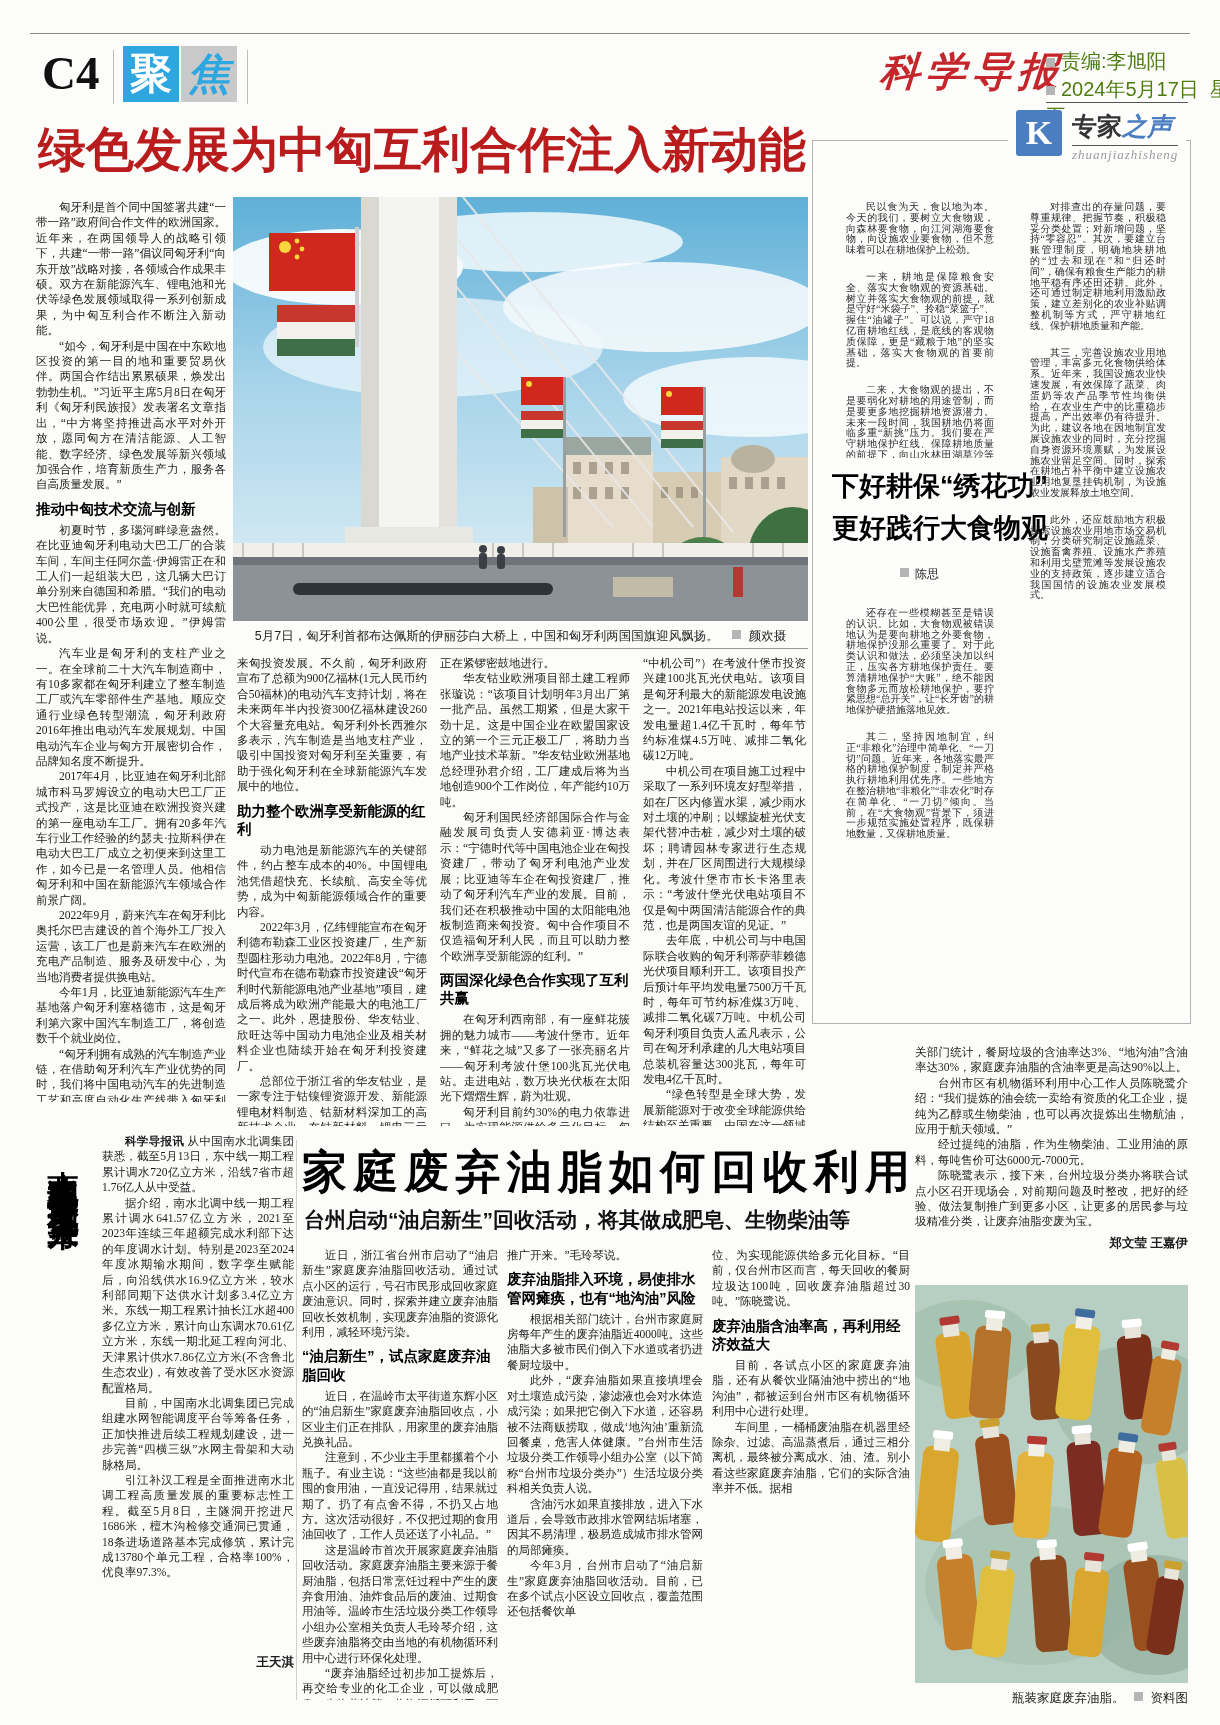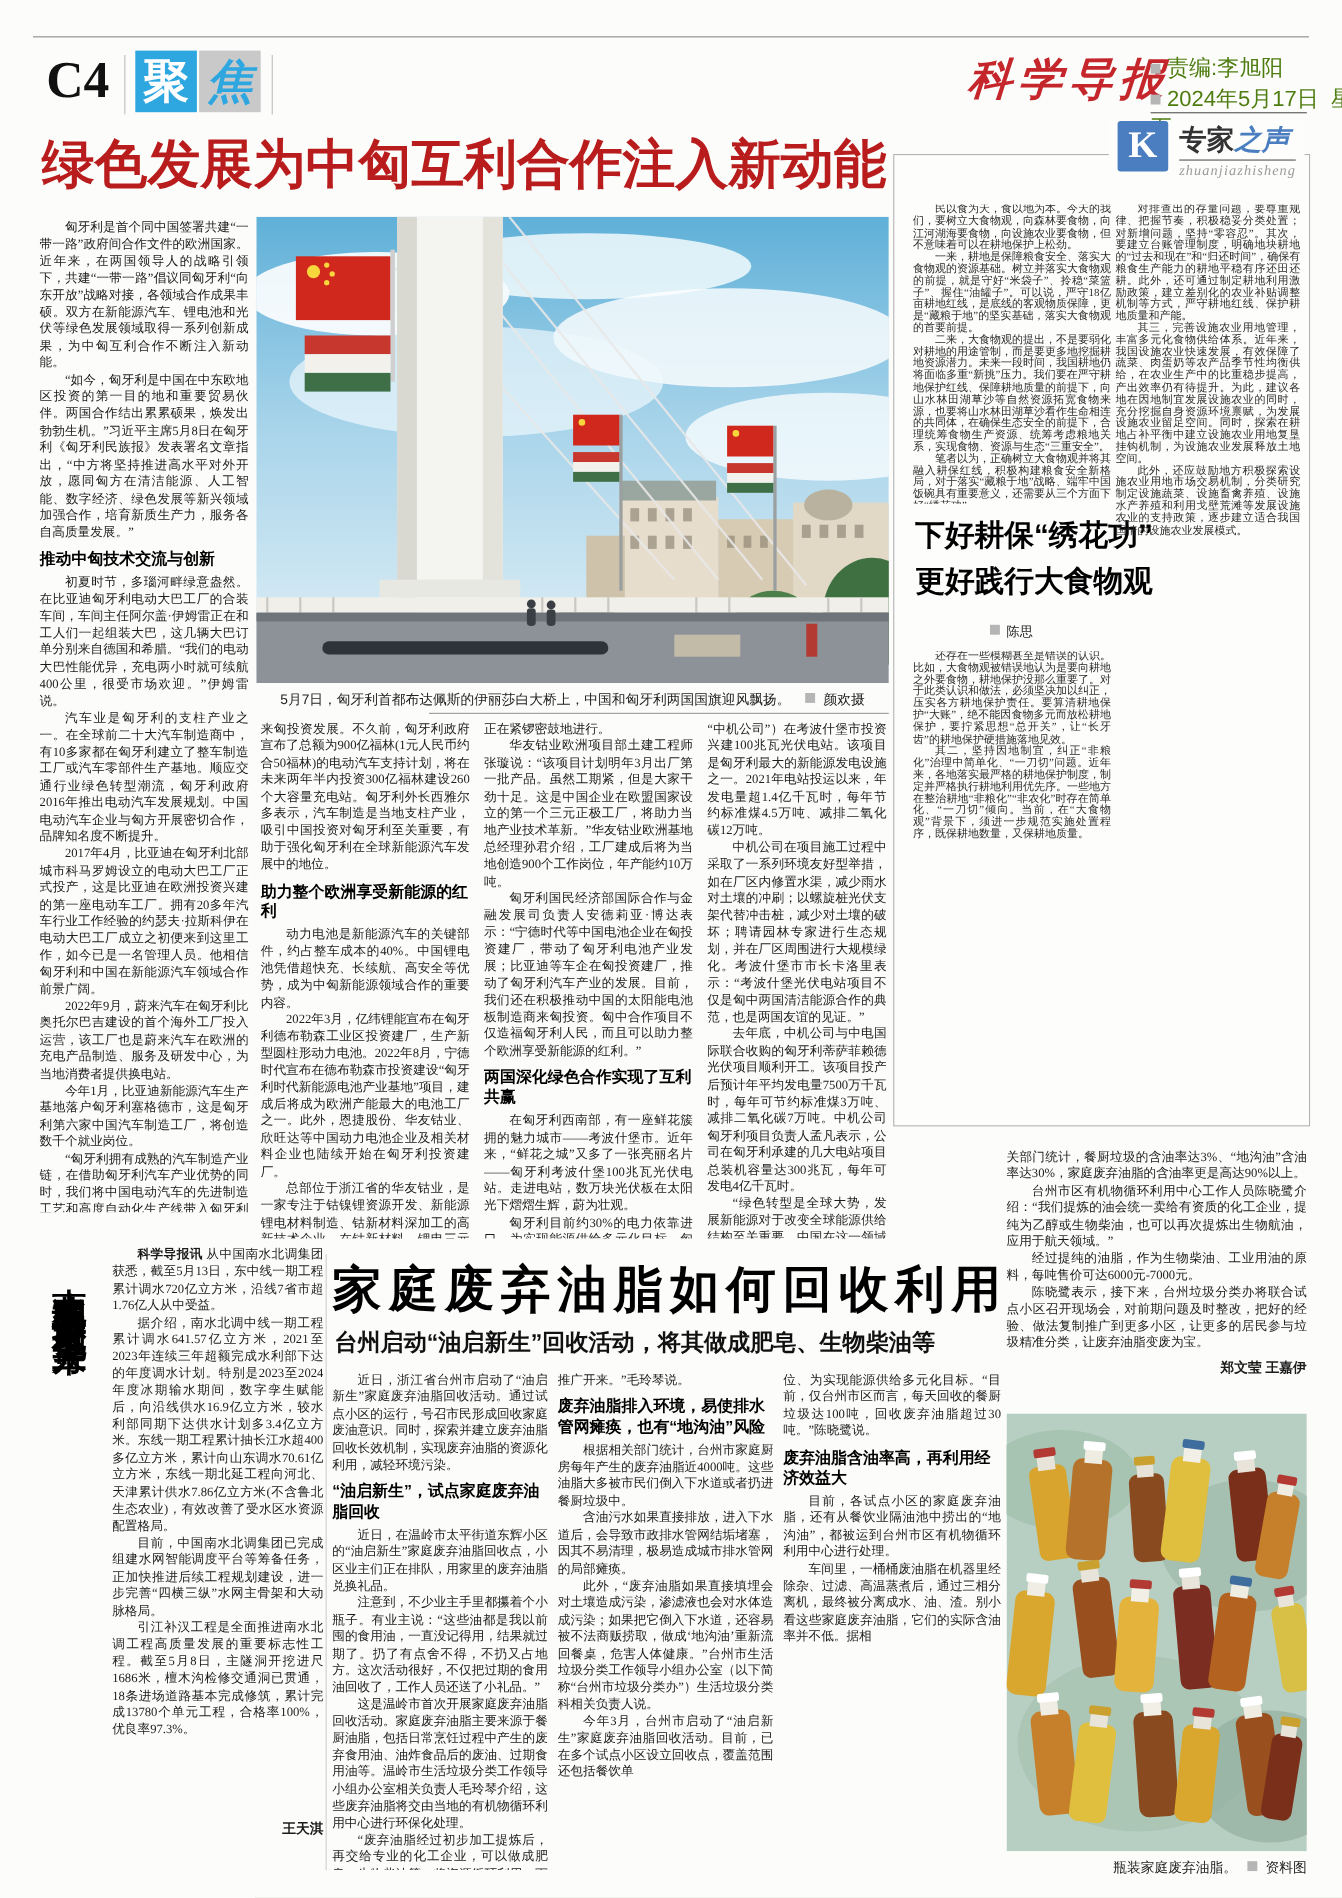--- a/index.html
+++ b/index.html
@@ -37,21 +37,21 @@
   .expbox{position:absolute;border:1px solid #b3b3b3;background:#fdfdfc;}
   .exp-badge{position:absolute;background:#fdfdfc;display:flex;align-items:flex-start;padding:0 8px;}
   .exp-k{width:46px;height:46px;background:#4a7ec0;color:#fff;display:flex;align-items:center;justify-content:center;
          font-family:"Liberation Serif",serif;font-weight:bold;font-size:34px;border-radius:3px;}
   .exp-title{margin-left:10px;}
   .exp-title .t1{font-family:"Liberation Serif",serif;font-size:25px;font-weight:bold;color:#333;}
   .exp-title .t1 .blue{color:#4a7ec0;font-style:italic;}
   .exp-title .line{height:1px;background:#555;margin:2px 0 1px 0;}
   .exp-title .py{font-family:"Liberation Serif",serif;font-style:italic;font-size:13px;color:#9a9a9a;letter-spacing:1px;}
   .ex{font-size:10px;line-height:10.8px;color:#2a2a2a;}
-  .ex p{margin:0;text-indent:2em;}
+  .ex p{margin:16px;text-indent:2em;}
   .exp-author{font-size:12px;font-family:"Liberation Sans",sans-serif;color:#222;}
   
   .vhead{writing-mode:vertical-rl;font-family:"Liberation Serif",serif;font-weight:bold;
          font-size:31px;letter-spacing:3px;color:#000;line-height:1.6;}
   .lead{font-weight:bold;font-family:"Liberation Sans",sans-serif;}
 </style>
 </head>
 <body>
 
 <div class="page">
@@ -296,22 +296,22 @@
     <p>近日，在温岭市太平街道东辉小区的“油启新生”家庭废弃油脂回收点，小区业主们正在排队，用家里的废弃油脂兑换礼品。</p>
     <p>注意到，不少业主手里都攥着个小瓶子。有业主说：“这些油都是我以前囤的食用油，一直没记得用，结果就过期了。扔了有点舍不得，不扔又占地方。这次活动很好，不仅把过期的食用油回收了，工作人员还送了小礼品。”</p>
     <p>这是温岭市首次开展家庭废弃油脂回收活动。家庭废弃油脂主要来源于餐厨油脂，包括日常烹饪过程中产生的废弃食用油、油炸食品后的废油、过期食用油等。温岭市生活垃圾分类工作领导小组办公室相关负责人毛玲琴介绍，这些废弃油脂将交由当地的有机物循环利用中心进行环保化处理。</p>
     <p>“废弃油脂经过初步加工提炼后，再交给专业的化工企业，可以做成肥皂、生物柴油等，将资源循环利用。下一步，我们会将这项活动逐步</p>
   </div>
 
   <div class="col bt" style="left:507px;top:1248px;width:196px;height:452px">
     <p class="run">推广开来。”毛玲琴说。</p>
     <h3 class="sub">废弃油脂排入环境，易使排水管网瘫痪，也有“地沟油”风险</h3>
     <p>根据相关部门统计，台州市家庭厨房每年产生的废弃油脂近4000吨。这些油脂大多被市民们倒入下水道或者扔进餐厨垃圾中。</p>
+    <p>此外，“废弃油脂如果直接填埋会对土壤造成污染，渗滤液也会对水体造成污染；如果把它倒入下水道，还容易被不法商贩捞取，做成‘地沟油’重新流回餐桌，危害人体健康。”台州市生活垃圾分类工作领导小组办公室（以下简称“台州市垃圾分类办”）生活垃圾分类科相关负责人说。</p>
     <p>含油污水如果直接排放，进入下水道后，会导致市政排水管网结垢堵塞，因其不易清理，极易造成城市排水管网的局部瘫痪。</p>
-    <p>此外，“废弃油脂如果直接填埋会对土壤造成污染，渗滤液也会对水体造成污染；如果把它倒入下水道，还容易被不法商贩捞取，做成‘地沟油’重新流回餐桌，危害人体健康。”台州市生活垃圾分类工作领导小组办公室（以下简称“台州市垃圾分类办”）生活垃圾分类科相关负责人说。</p>
     <p>今年3月，台州市启动了“油启新生”家庭废弃油脂回收活动。目前，已在多个试点小区设立回收点，覆盖范围还包括餐饮单</p>
   </div>
 
   <div class="col bt" style="left:712px;top:1248px;width:198px;height:452px">
     <p class="run">位、为实现能源供给多元化目标。“目前，仅台州市区而言，每天回收的餐厨垃圾达100吨，回收废弃油脂超过30吨。”陈晓鹭说。</p>
     <h3 class="sub">废弃油脂含油率高，再利用经济效益大</h3>
     <p>目前，各试点小区的家庭废弃油脂，还有从餐饮业隔油池中捞出的“地沟油”，都被运到台州市区有机物循环利用中心进行处理。</p>
     <p>车间里，一桶桶废油脂在机器里经除杂、过滤、高温蒸煮后，通过三相分离机，最终被分离成水、油、渣。别小看这些家庭废弃油脂，它们的实际含油率并不低。据相</p>
   </div>
 

